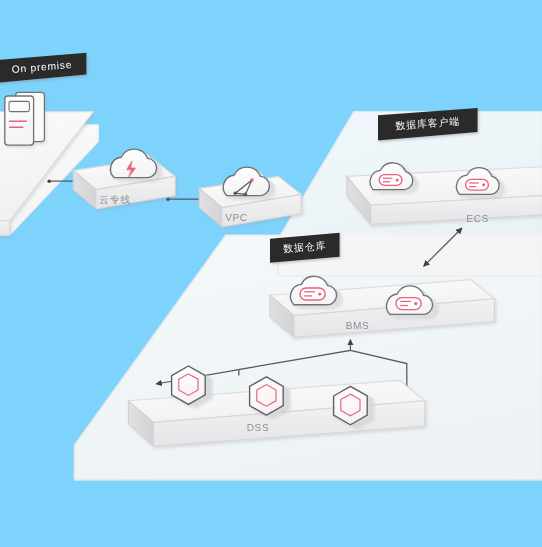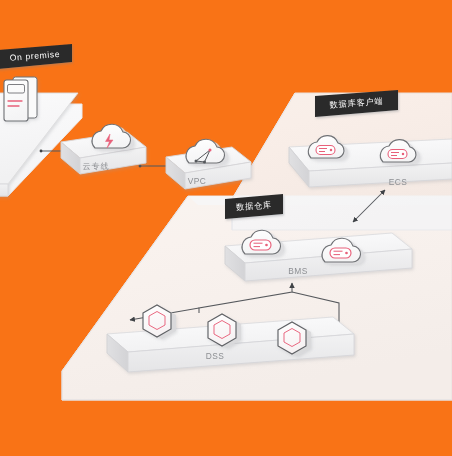--- a/index.html
+++ b/index.html
@@ -3,21 +3,21 @@
 <meta charset="utf-8">
 <style>
   html,body{margin:0;padding:0;}
   body{
     width:452px;height:456px;
     background:#ffffff;
     font-family:"Liberation Sans","DejaVu Sans",sans-serif;
     overflow:hidden;
     position:relative;
   }
-  #stage{position:absolute;inset:0;width:452px;height:456px;overflow:hidden;background:#f97316;}
+  #stage{position:absolute;inset:0;width:452px;height:456px;overflow:hidden;background:#7dd3fc;}
   svg#diagram{position:absolute;left:0;top:0;width:452px;height:456px;display:block;}
 
   .lbl{
     font-family:"Liberation Sans","DejaVu Sans",sans-serif;
     fill:#ffffff;
     font-size:8.6px;
     letter-spacing:0.6px;
     dominant-baseline:middle;
     text-anchor:middle;
     paint-order:stroke;

